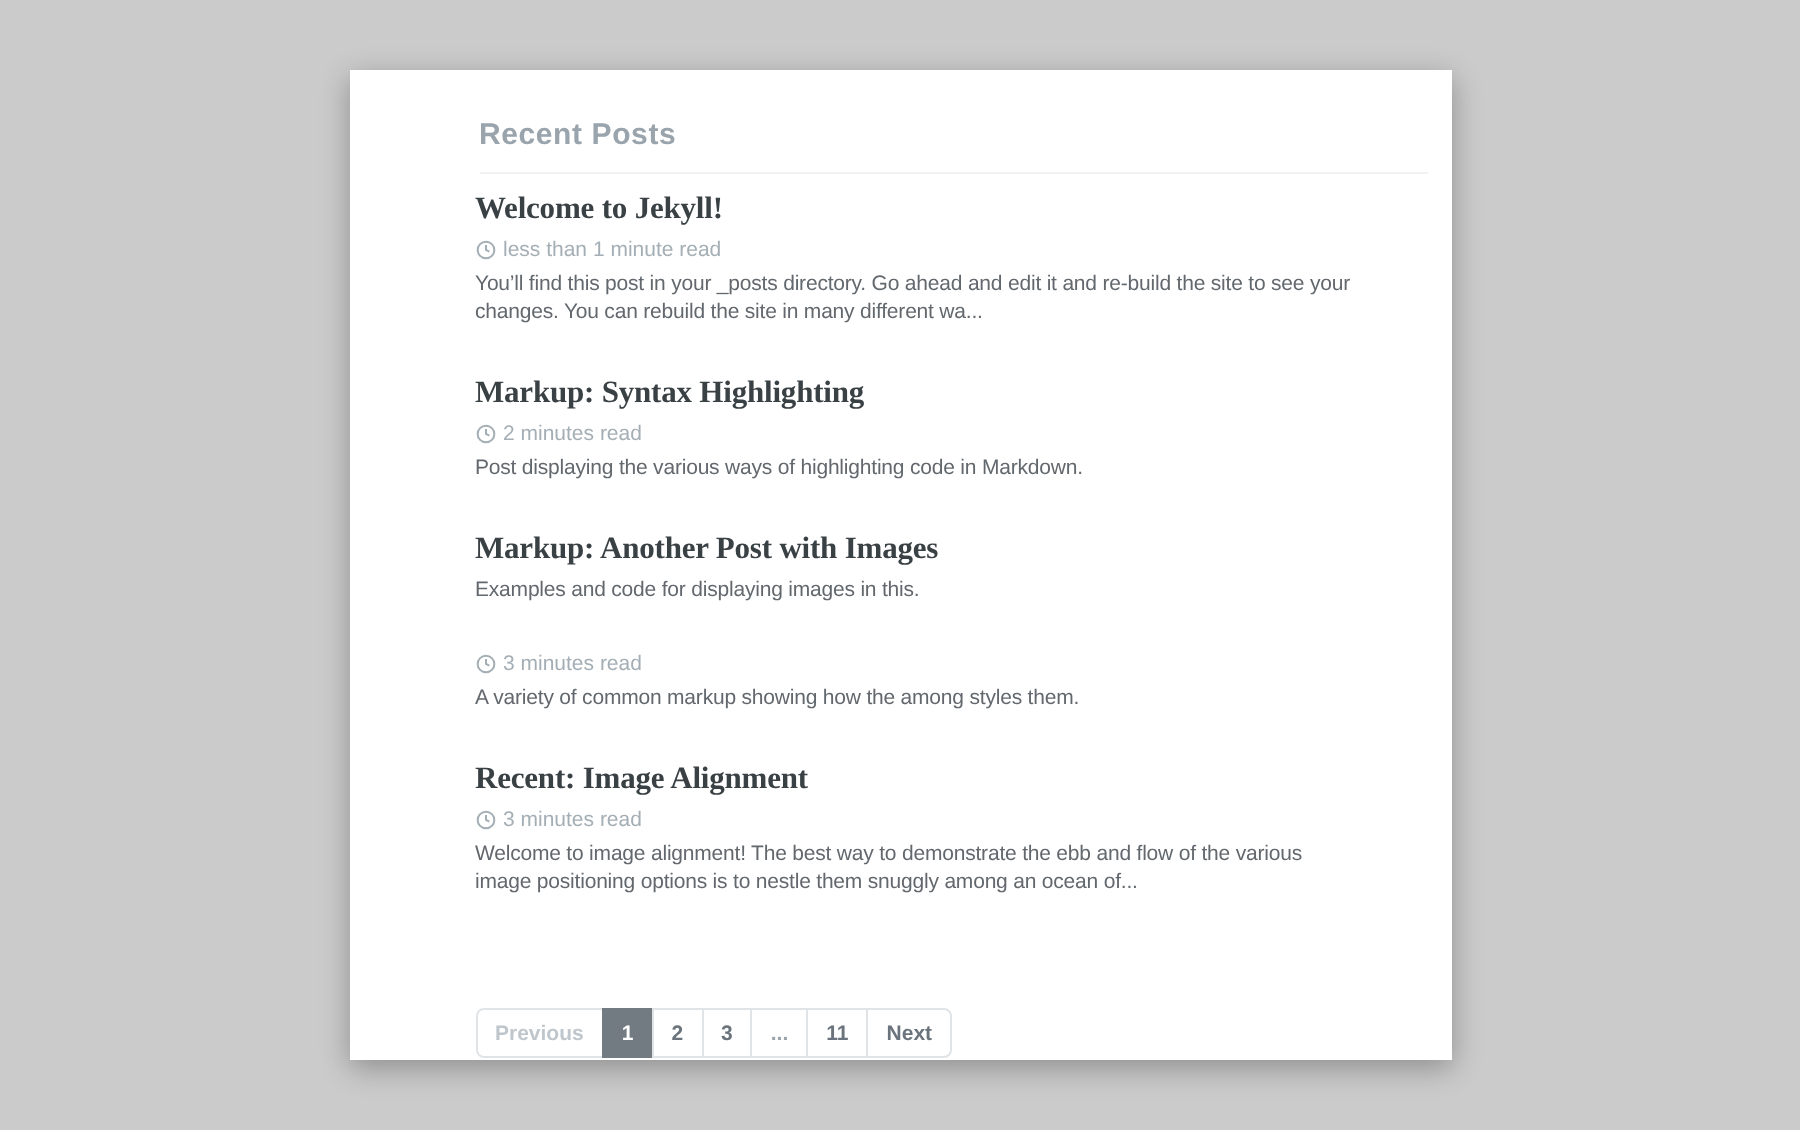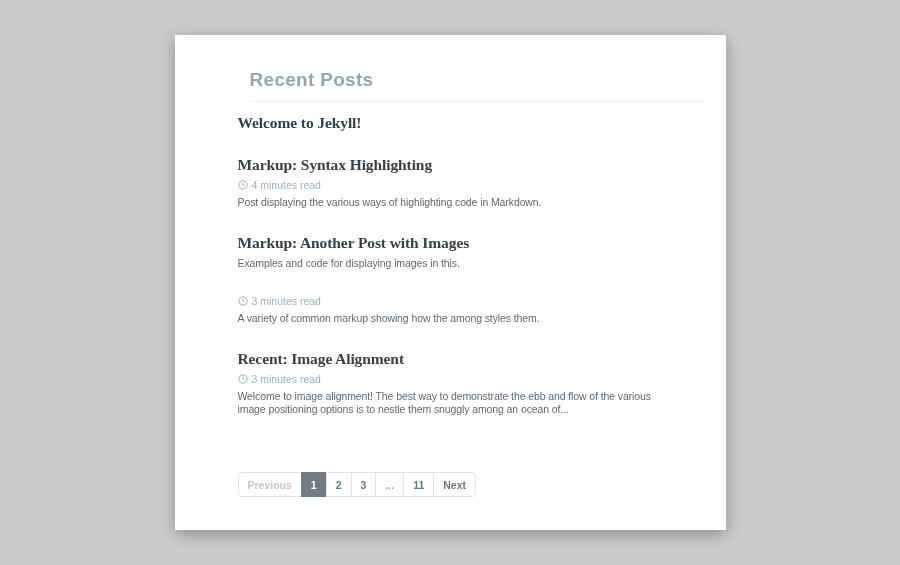--- a/index.html
+++ b/index.html
@@ -15,22 +15,22 @@
     overflow: hidden;
   }
   .card {
     width: 551px;
     height: 495px;
     background: #ffffff;
     box-shadow: 0 4px 14px rgba(0,0,0,0.30);
     padding: 22px 10px 16px 63px;
   }
   .section-title {
-    margin: 12px;
-    font-size: 19px;
+    margin: 2px;
+    font-size: 15px;
     font-weight: 700;
     letter-spacing: 0.3px;
     color: #99a4ac;
     padding-bottom: 10px;
     border-bottom: 1px solid #f0f1f2;
   }
   .posts { margin-top: 9px; }
   .post { margin: 0 0 24px 0; }
   .post-title {
     margin: 0;
@@ -93,30 +93,38 @@
 </head>
 <body>
 
 <div class="card">
   <h2 class="section-title">Recent Posts</h2>
 
   <div class="posts">
 
     <article class="post">
       <h3 class="post-title">Welcome to Jekyll!</h3>
+      <div class="post-meta">
+        <svg width="10" height="10" viewBox="0 0 24 24" fill="none" stroke="#a4aeb5" stroke-width="2.4">
+            <circle cx="12" cy="12" r="10"></circle>
+            <path d="M12 6v6l4 2"></path>
+          </svg>
+        <span>less than 1 minute read</span>
+      </div>
+      <p class="post-excerpt">You’ll find this post in your _posts directory. Go ahead and edit it and re-build the site to see your changes. You can rebuild the site in many different wa...</p>
     </article>
 
     <article class="post">
       <h3 class="post-title">Markup: Syntax Highlighting</h3>
       <div class="post-meta">
         <svg width="10" height="10" viewBox="0 0 24 24" fill="none" stroke="#a4aeb5" stroke-width="2.4">
             <circle cx="12" cy="12" r="10"></circle>
             <path d="M12 6v6l4 2"></path>
           </svg>
-        <span>4 minutes read</span>
+        <span>2 minutes read</span>
       </div>
       <p class="post-excerpt">Post displaying the various ways of highlighting code in Markdown.</p>
     </article>
 
     <article class="post">
       <h3 class="post-title">Markup: Another Post with Images</h3>
       <p class="post-excerpt">Examples and code for displaying images in this.</p>
     </article>
 
     <article class="post">

